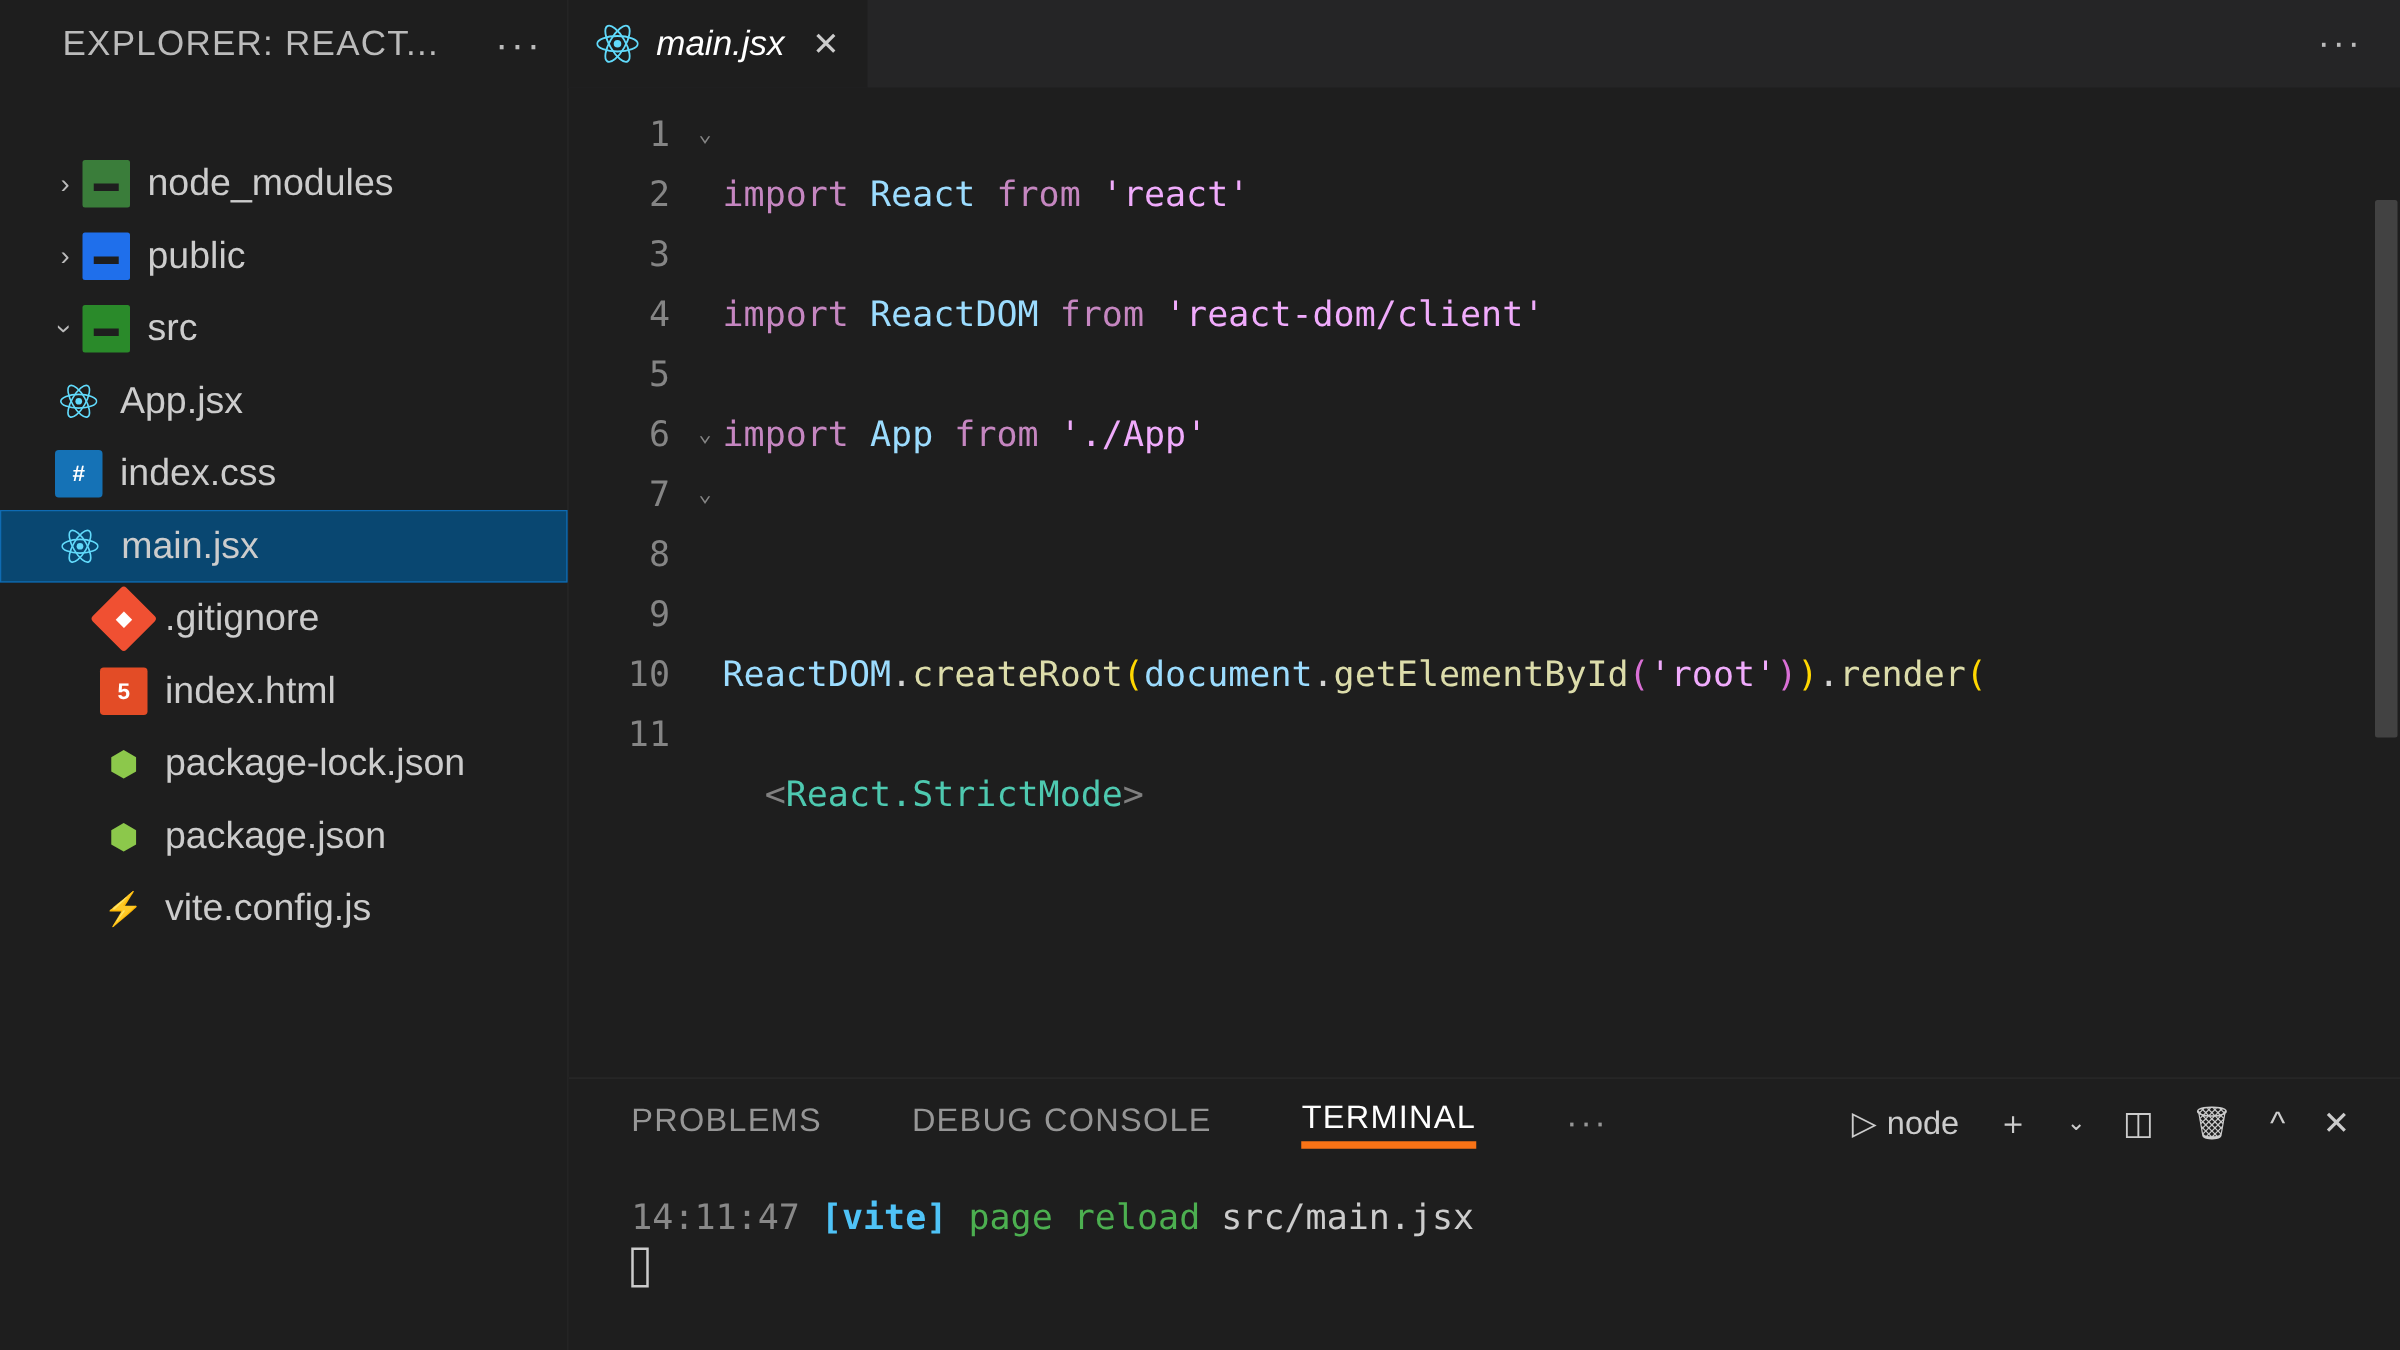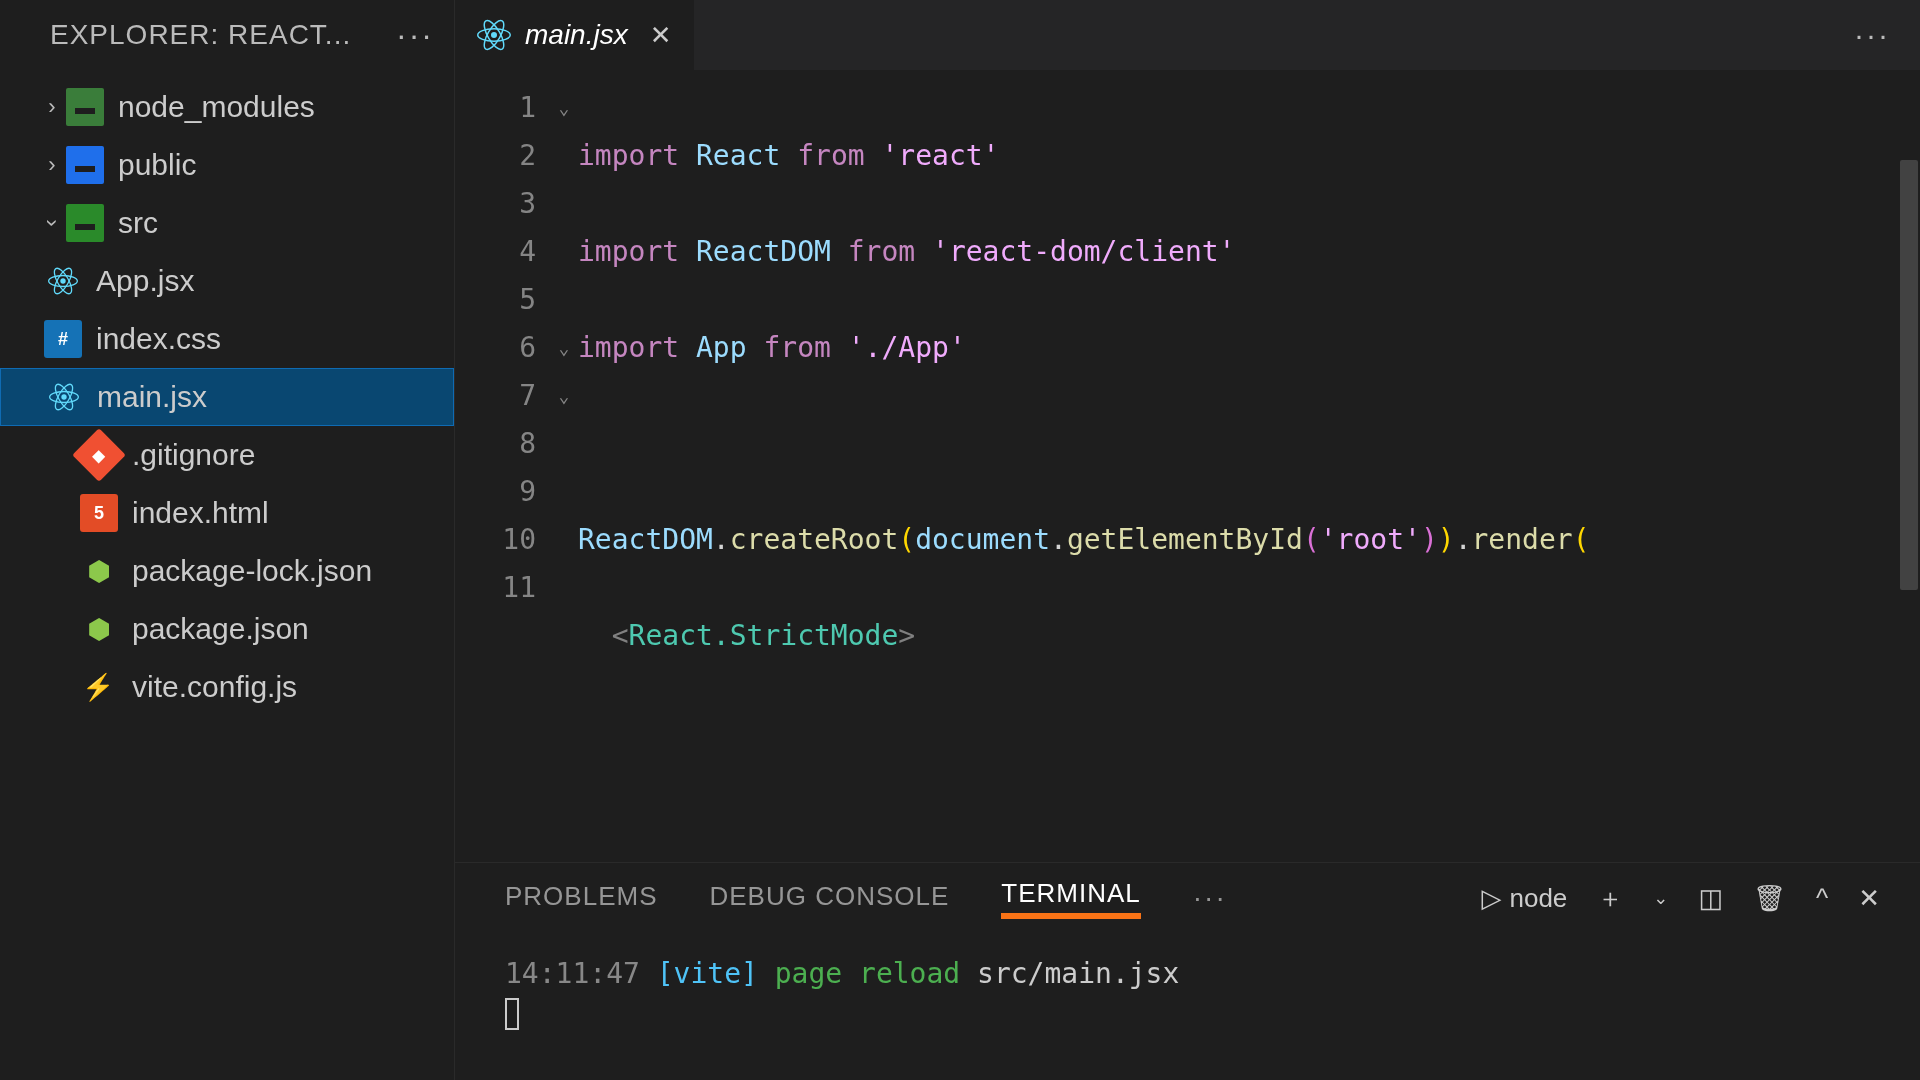--- a/index.html
+++ b/index.html
@@ -13,20 +13,21 @@
     display: flex;
   }
   
   
   .sidebar {
     width: 455px;
     background: #1e1e1e;
     display: flex;
     flex-direction: column;
     border-right: 1px solid #2a2a2a;
+    gap: 40px;
   }
   .sidebar-header {
     display: flex;
     align-items: center;
     justify-content: space-between;
     padding: 12px 20px 12px 50px;
     height: 70px;
   }
   .sidebar-title {
     color: #bbbbbb;
@@ -173,39 +174,39 @@
     border-top: 1px solid #2a2a2a;
     background: #1e1e1e;
     display: flex;
     flex-direction: column;
   }
   .panel-tabs {
     display: flex;
     align-items: center;
     height: 70px;
     padding: 0 40px 0 50px;
-    gap: 52px;
+    gap: 72px;
     font-size: 26px;
     color: #969696;
   }
   .panel-tab { cursor:pointer; padding-bottom:4px; letter-spacing:1px;}
   .panel-tab.active { color: #ffffff; border-bottom: 6px solid #f97316; }
   .panel-tab-more { font-size:28px; letter-spacing:2px; cursor:pointer;}
   .panel-spacer { flex:1; }
   .panel-actions { display:flex; align-items:center; gap: 30px; color:#cccccc;}
   .panel-action { cursor:pointer; font-size:26px; display:inline-flex; align-items:center; gap:8px;}
   .term-body {
     flex:1;
     padding: 24px 50px;
     font-family: "SF Mono", Menlo, Consolas, monospace;
     font-size: 28px;
     color: #cccccc;
   }
   .t-time { color: #888888; }
-  .t-vite { color: #4fc3f7; font-weight: normal;}
+  .t-vite { color: #4fc3f7; font-weight: bold;}
   .t-reload { color: #4caf50; }
   .t-cursor { display:inline-block; width:14px; height:32px; border:2px solid #cccccc; vertical-align:middle; margin-top:8px;}
   
   svg.react-logo { width:34px; height:34px; }
   svg.react-logo-small { width:30px; height:30px; }
 </style>
 </head>
 <body>
 
 <div class="sidebar">

